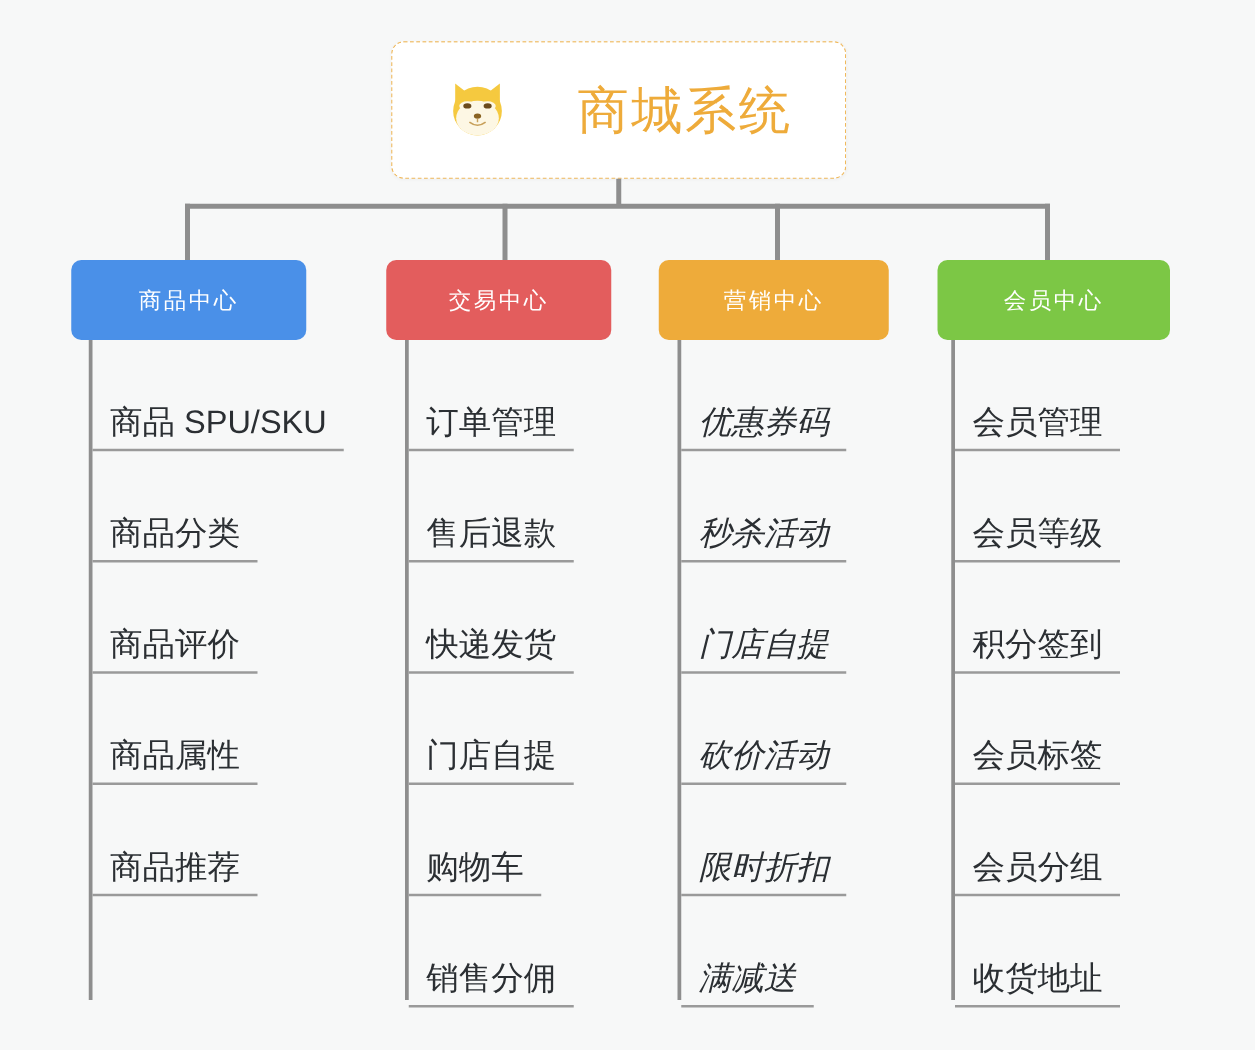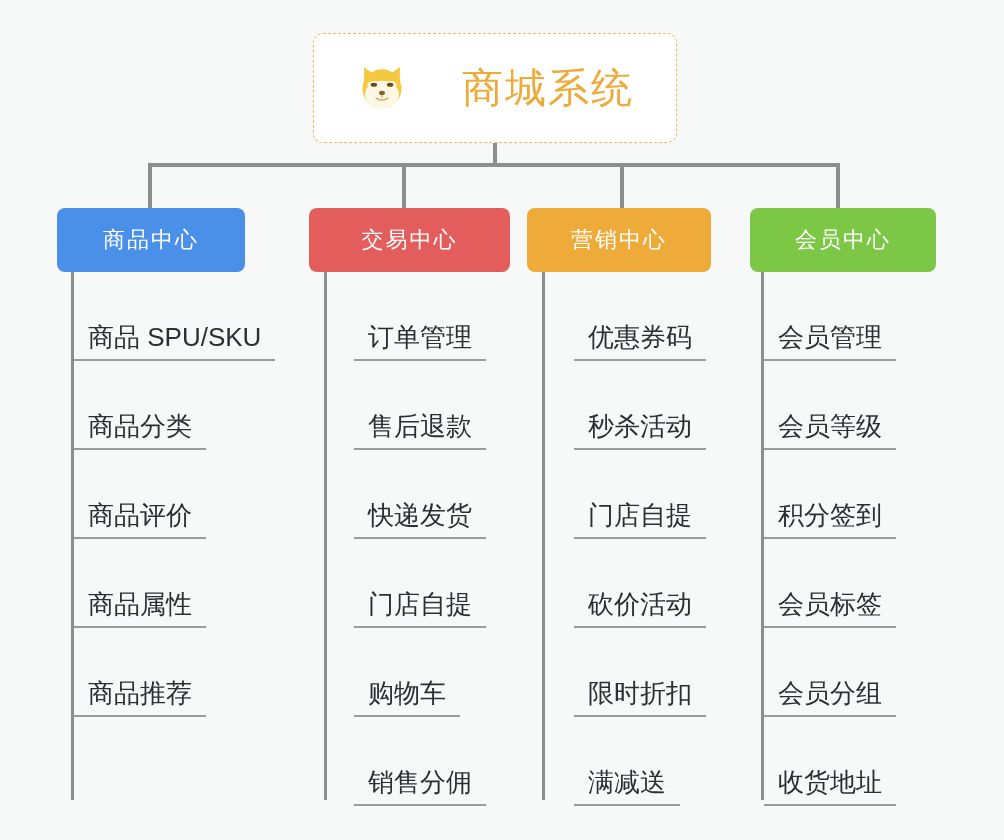--- a/index.html
+++ b/index.html
@@ -64,21 +64,21 @@
     position: absolute;
     top: 208px;
   }
   .cat-box {
     height: 64px;
     border-radius: 8px;
     display: flex;
     align-items: center;
     justify-content: center;
     color: #ffffff;
-    font-size: 22px;
+    font-size: 18px;
     letter-spacing: 2px;
     box-sizing: border-box;
     white-space: nowrap;
   }
 
   .spine {
     position: absolute;
     top: 272px;
     width: 3px;
     background: #8e8e8e;
@@ -160,26 +160,26 @@
       </div>
     <div class="item">
         <span class="item-inner">商品属性</span>
       </div>
     <div class="item">
         <span class="item-inner">商品推荐</span>
       </div>
   </div>
 
   <div class="column" style="left:309px;width:184px;">
-    <div class="cat-box" style="background:#e35d5d;width:201px;align-items:center;">
+    <div class="cat-box" style="background:#e35d5d;width:180px;align-items:center;">
       <span>交易中心</span>
     </div>
   </div>
   <div class="spine" style="left:324px;"></div>
-  <div class="items" style="left:314px;padding-left:40px;">
+  <div class="items" style="left:327px;">
     <div class="item">
         <span class="item-inner">订单管理</span>
       </div>
     <div class="item">
         <span class="item-inner">售后退款</span>
       </div>
     <div class="item">
         <span class="item-inner">快递发货</span>
       </div>
     <div class="item">
@@ -192,21 +192,21 @@
         <span class="item-inner">销售分佣</span>
       </div>
   </div>
 
   <div class="column" style="left:527px;width:184px;">
     <div class="cat-box" style="background:#eeab3a;width:184px;">
       <span>营销中心</span>
     </div>
   </div>
   <div class="spine" style="left:542px;"></div>
-  <div class="items" style="left:574px;">
+  <div class="items" style="left:545px;font-style:italic;">
     <div class="item">
         <span class="item-inner">优惠券码</span>
       </div>
     <div class="item">
         <span class="item-inner">秒杀活动</span>
       </div>
     <div class="item">
         <span class="item-inner">门店自提</span>
       </div>
     <div class="item">

